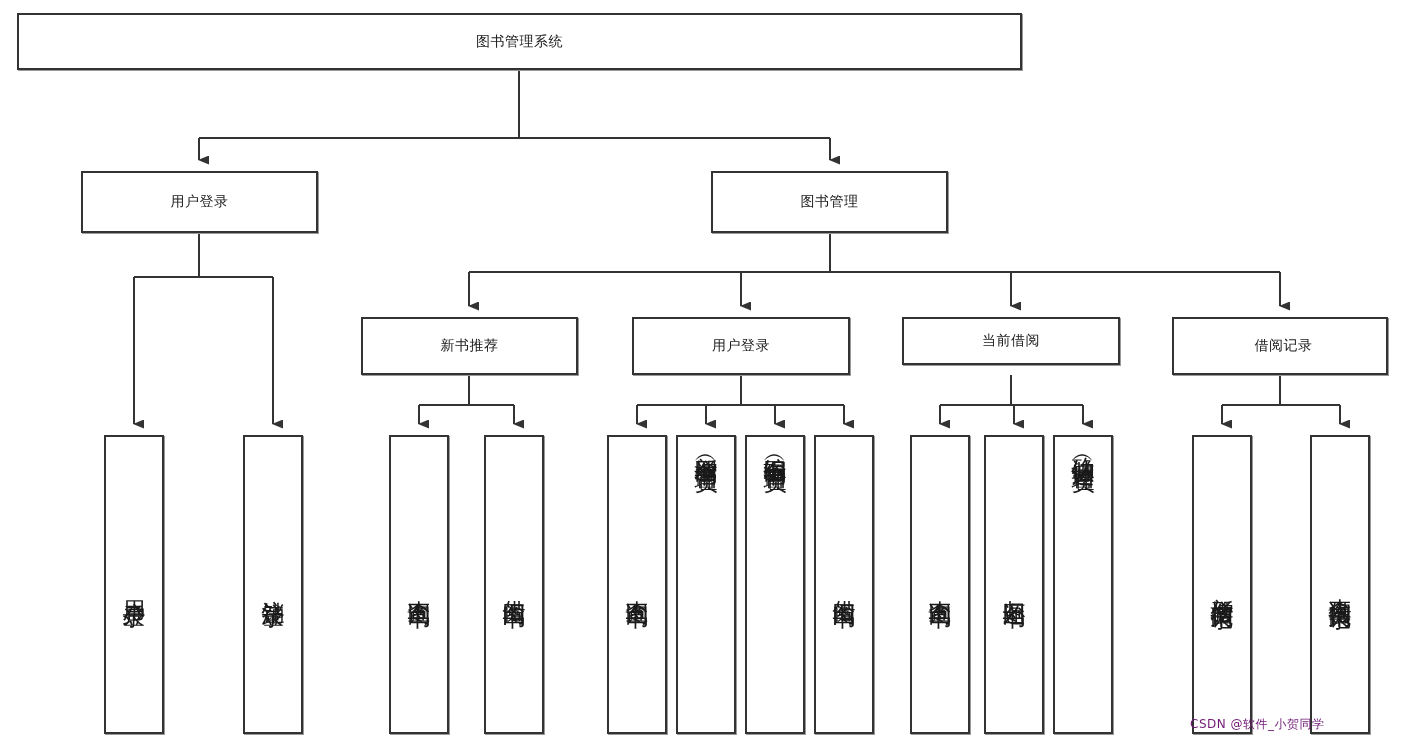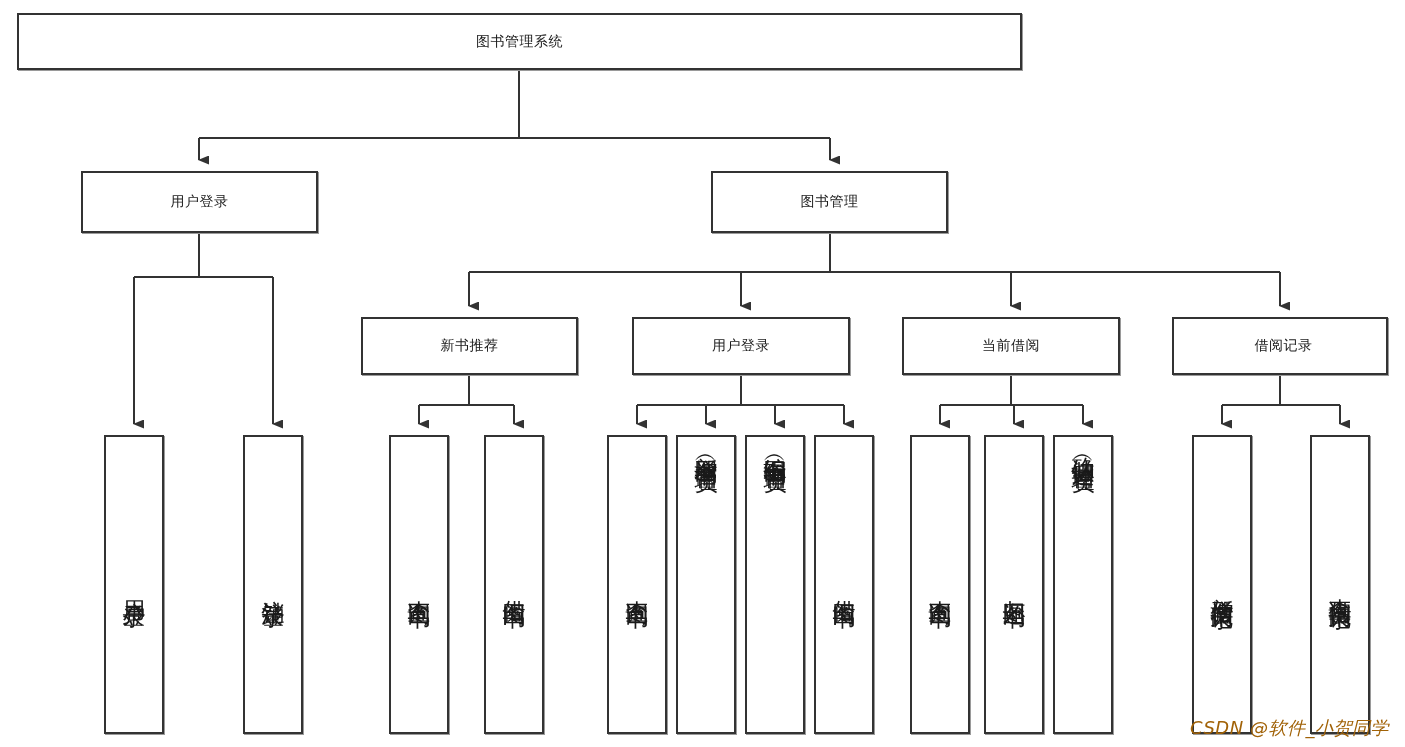--- a/index.html
+++ b/index.html
@@ -58,25 +58,24 @@
     line-height: 1.18;
     letter-spacing: 2px;
     white-space: nowrap;
     padding-top: 2px;
   }
   .node-v.center-v {
     align-items: center;
   }
   .watermark {
     position: absolute;
-    font-size: 18px;
-    color: #a16207;
+    font-size: 12px;
+    color: #701a75;
     white-space: nowrap;
     letter-spacing: 0.5px;
-    font-style: italic;
   }
 </style>
 </head>
 <body>
 
 <div id="diagram-root">
 
   <svg id="edges-layer" viewBox="0 0 1405 747" width="1405" height="747" xmlns="http://www.w3.org/2000/svg">
     <defs>
       <marker id="arrowhead" markerWidth="9" markerHeight="11" refX="4.5" refY="10" orient="auto" markerUnits="userSpaceOnUse">
@@ -140,21 +139,21 @@
   </div>
 
   <div class="node node-h" style="left:361px; top:317px; width:217px; height:58px;">
     <span class="node-label">新书推荐</span>
   </div>
 
   <div class="node node-h" style="left:632px; top:317px; width:218px; height:58px;">
     <span class="node-label">用户登录</span>
   </div>
 
-  <div class="node node-h" style="left:902px; top:317px; width:218px; height:58px;">
+  <div class="node node-h" style="left:902px; top:317px; width:218px; height:48px;">
     <span class="node-label">当前借阅</span>
   </div>
 
   <div class="node node-h" style="left:1172px; top:317px; width:216px; height:58px;padding-left:7px;">
     <span class="node-label">借阅记录</span>
   </div>
 
   <div class="node node-v center-v" style="left:104px; top:435px; width:60px; height:299px;">
     <span class="node-label">用户登录</span>
   </div>

